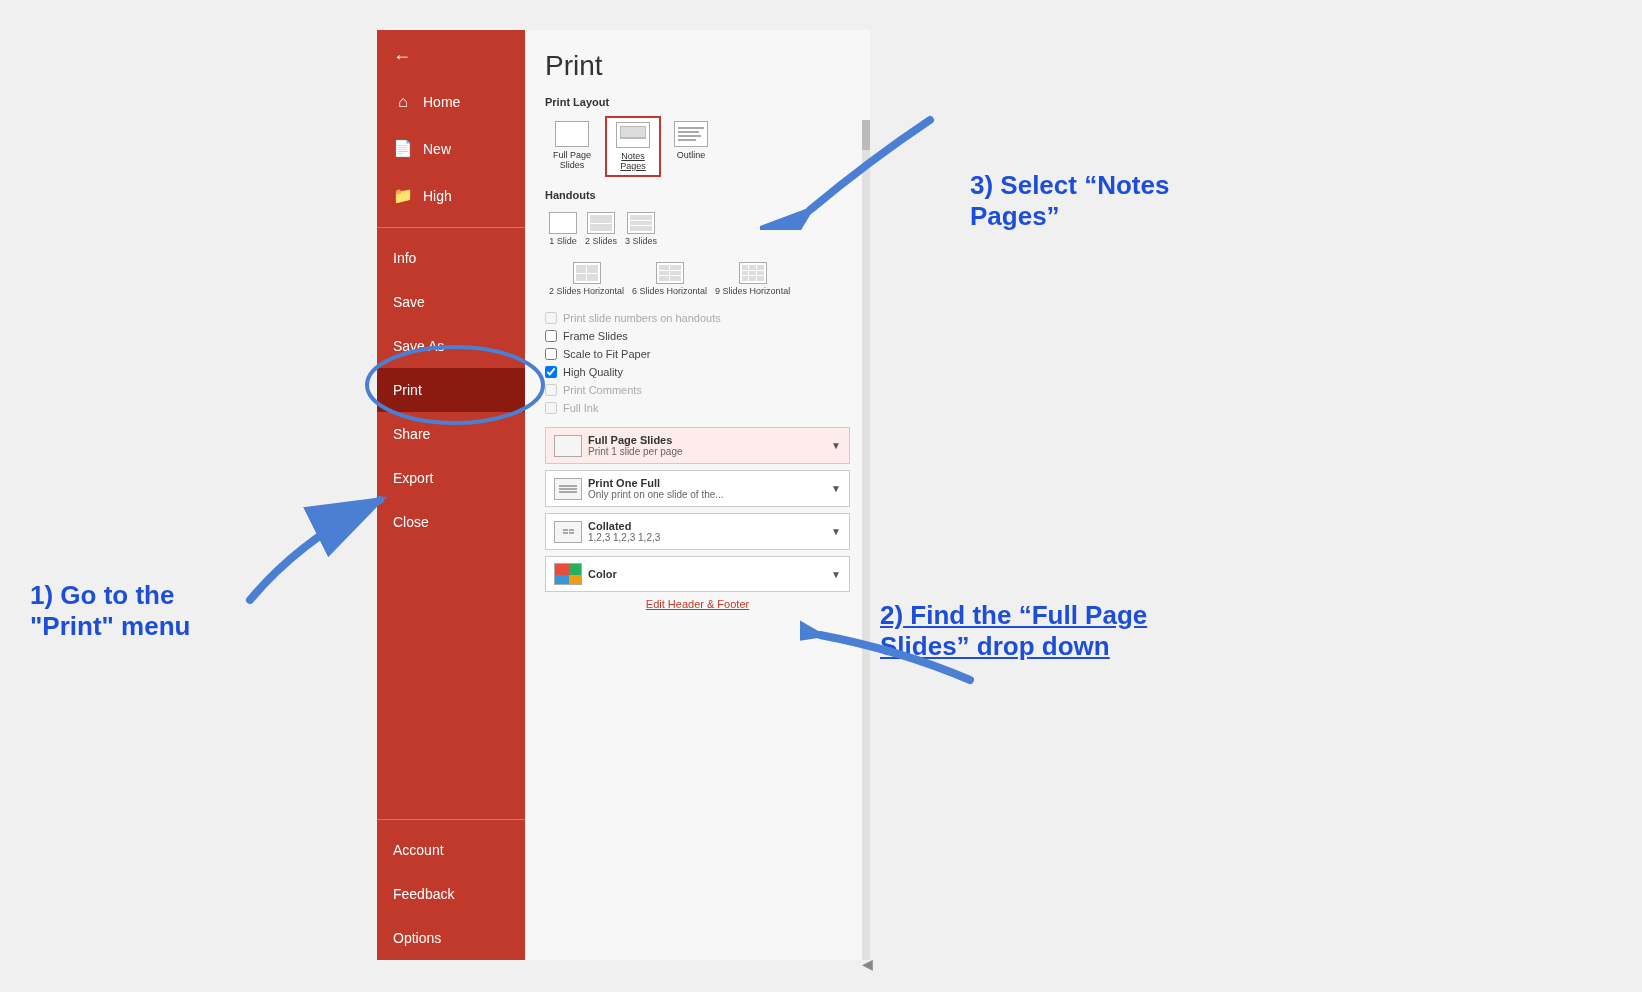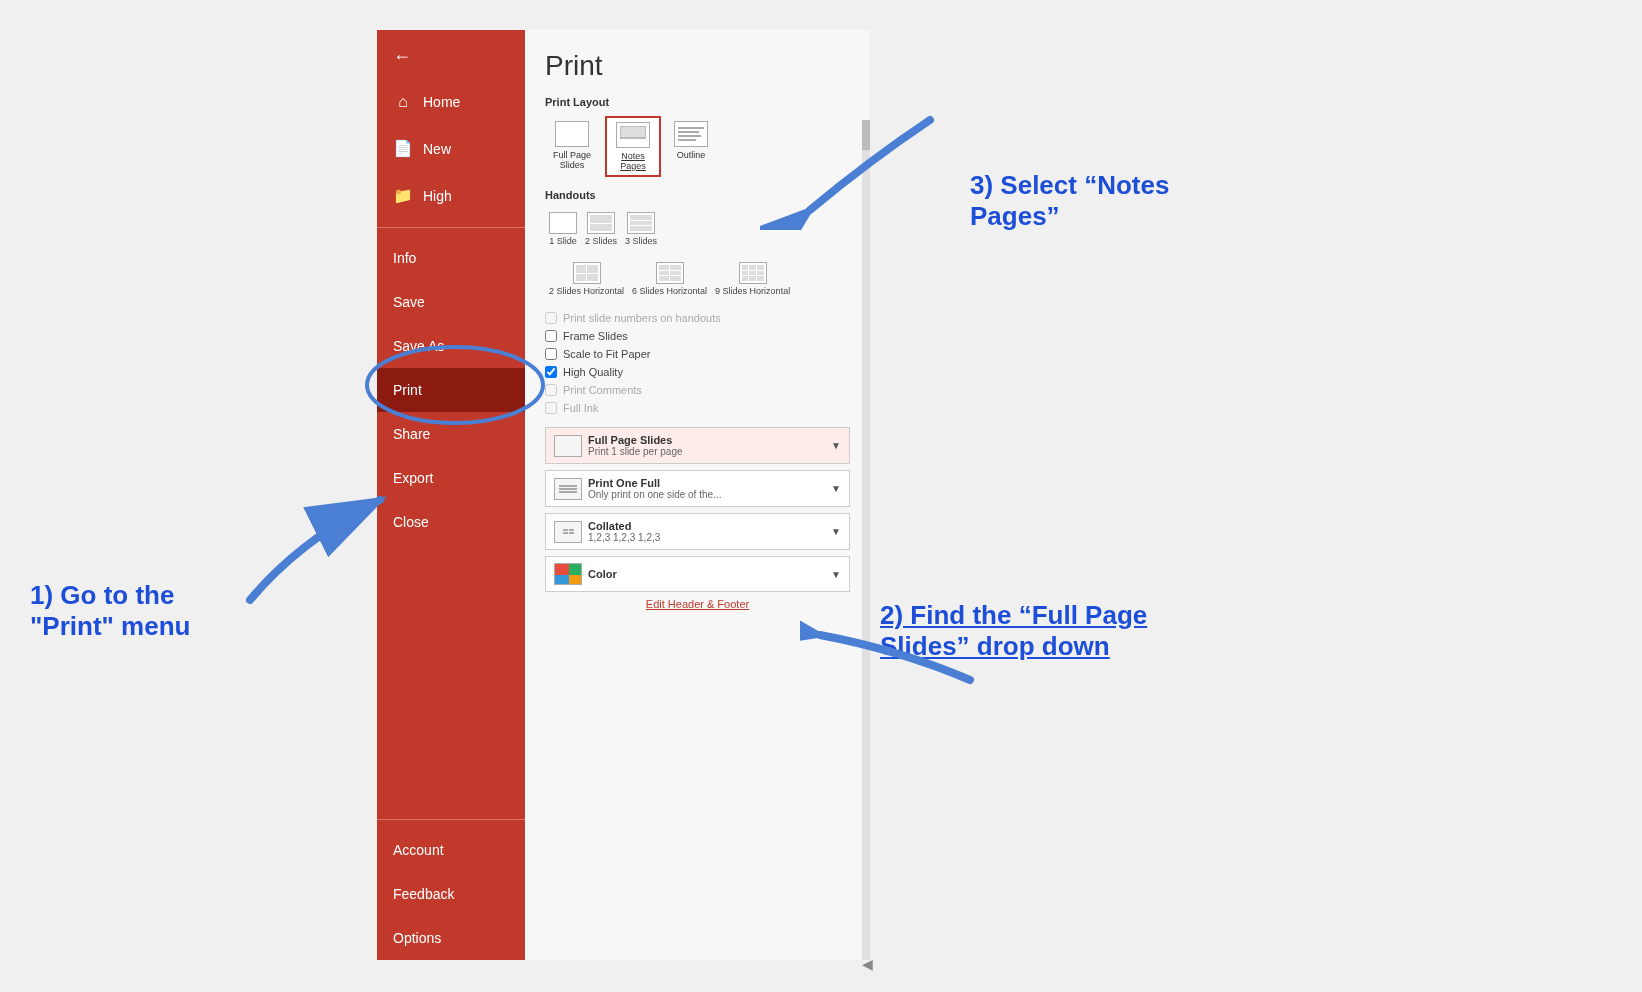--- a/index.html
+++ b/index.html
@@ -492,21 +492,21 @@
   </div>
 
   <div class="print-dropdown">
     <div class="dd-icon" style="background:#f5f5f5;display:flex;flex-direction:column;align-items:center;justify-content:center;gap:1px;padding:2px;">
       <div style="height:2px;background:#aaa;width:80%;"></div>
       <div style="height:2px;background:#aaa;width:80%;"></div>
       <div style="height:2px;background:#aaa;width:80%;"></div>
     </div>
     <div class="dd-text">
       <div class="dd-main">Print One Full</div>
-      <div class="dd-sub">Only print on one side of the...</div>
+      <div class="dd-sub">Only print on one slide of the...</div>
     </div>
     <span class="dd-arrow">▼</span>
   </div>
 
   <div class="print-dropdown">
     <div class="dd-icon" style="background:#f5f5f5;display:flex;align-items:center;justify-content:center;padding:2px;">
       <div style="display:flex;gap:1px;">
         <div style="display:flex;flex-direction:column;gap:1px;">
           <div style="width:5px;height:2px;background:#aaa;"></div>
           <div style="width:5px;height:2px;background:#aaa;"></div>

